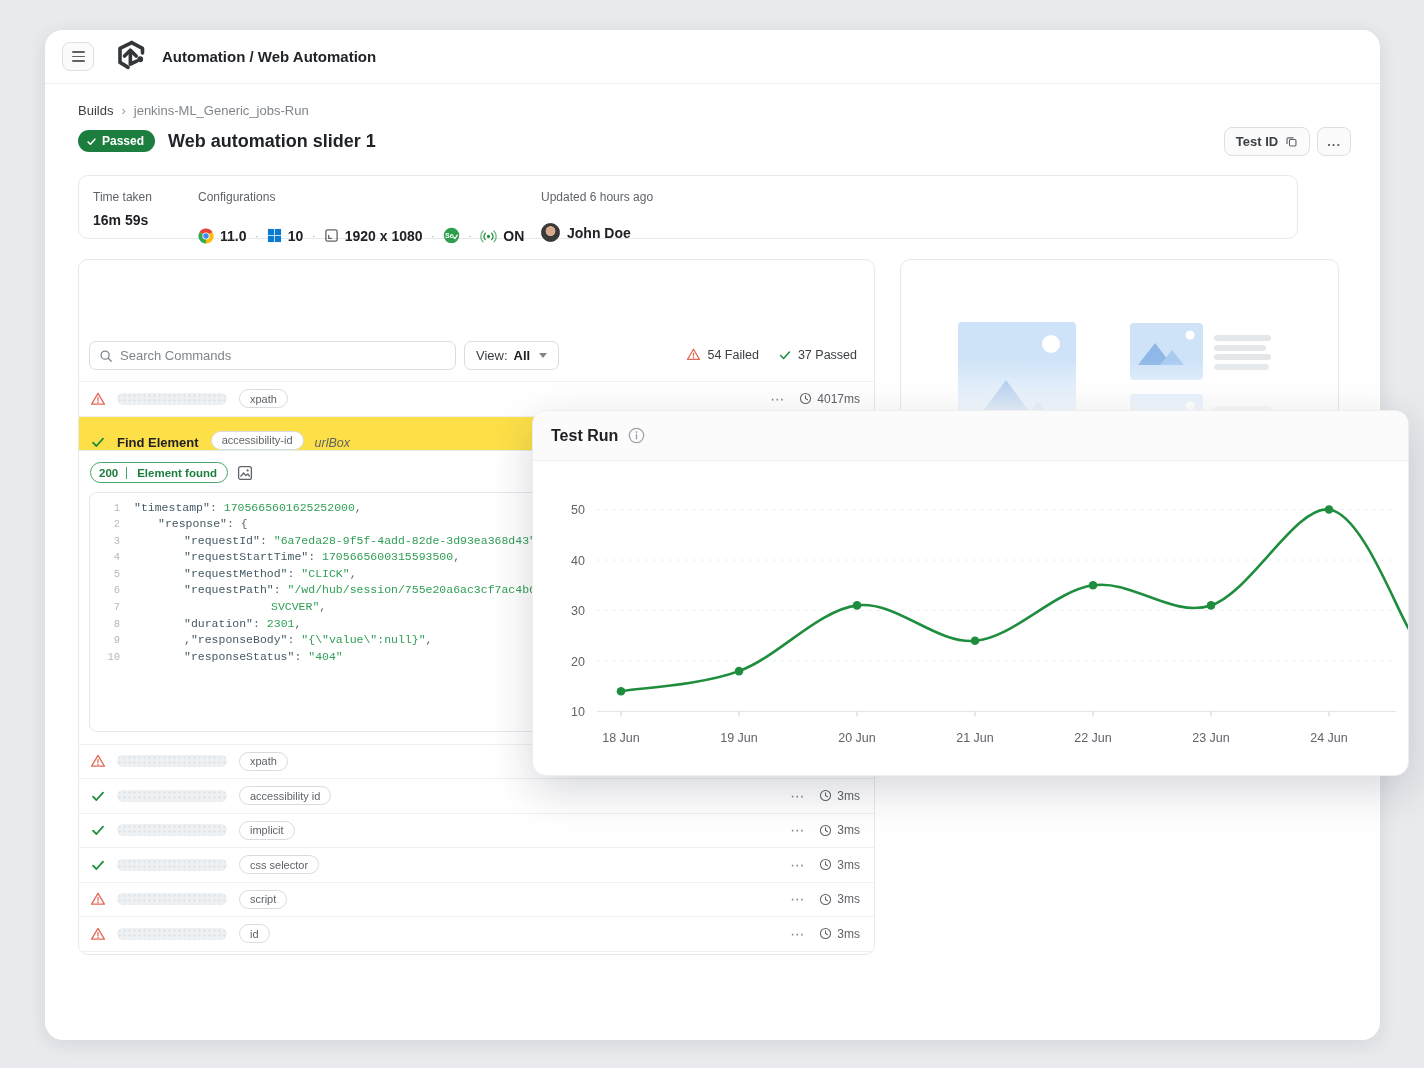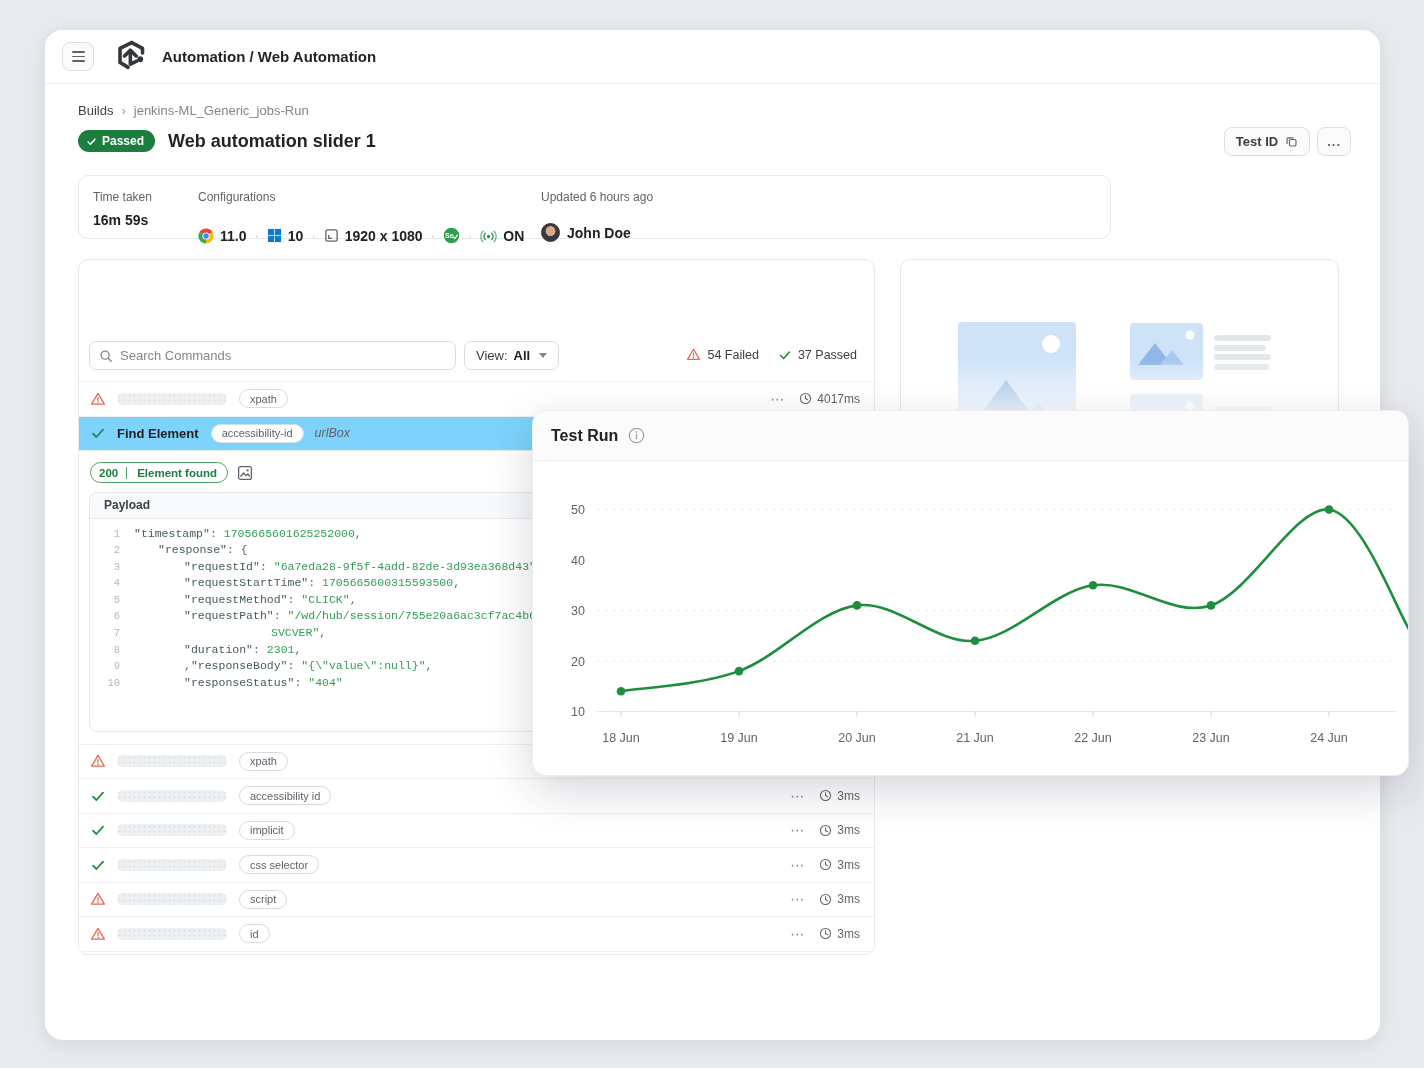--- a/index.html
+++ b/index.html
@@ -29,21 +29,21 @@
   .title-row { position:absolute; left:33px; top:97px; width:1273px; height:28px; display:flex; align-items:center; }
   .status-pill { display:inline-flex; align-items:center; gap:5px; background:#1b7d3e; color:#fff;
     font-size:12px; font-weight:bold; border-radius:12px; height:22px; padding:0 11px 0 8px; }
   .build-title { margin-left:13px; font-size:18px; font-weight:bold; color:#1f2327; }
   .title-actions { margin-left:auto; display:flex; gap:7px; }
   .btn { display:inline-flex; align-items:center; gap:7px; border:1px solid #dcdfe3; background:#fbfbfc;
     border-radius:8px; height:29px; padding:0 11px; font-size:13px; font-weight:bold; color:#3c4043; cursor:pointer; }
   .btn.icon-only { padding:0 9px; letter-spacing:1px; color:#5f6368; font-weight:bold; }
 
   
-  .info-bar { position:absolute; left:33px; top:145px; width:1033px; height:64px;
+  .info-bar { position:absolute; left:33px; top:145px; width:1220px; height:64px;
     border:1px solid #e6e8eb; border-radius:10px; }
   .ib-label { font-size:12px; color:#5f6368; }
   .ib-value { font-size:14px; font-weight:bold; color:#202124; }
   .ib-col { position:absolute; top:11px; }
   .ib-time { left:14px; }
   .ib-time .ib-value { display:block; margin-top:7px; }
   .ib-configs { left:119px; }
   .config-row { display:flex; align-items:center; gap:6px; margin-top:22px; }
   .dot-sep { color:#b8bdc2; font-size:13px; padding:0 2px; }
   .ib-updated { left:462px; }
@@ -82,21 +82,21 @@
   .cmd-row .sicon { width:16px; height:16px; flex:0 0 auto; display:flex; }
   .skeleton { width:110px; height:12px; border-radius:6px; margin-left:11px;
     background-color:#eef1f3;
     background-image:radial-gradient(rgba(60,70,80,.07) 1px, transparent 1.2px); background-size:5px 5px; }
   .badge { margin-left:12px; font-size:11px; color:#5f6368; border:1px solid #d8dce0; border-radius:10px;
     padding:2.5px 10px; background:#fff; white-space:nowrap; }
   .row-right { margin-left:auto; display:flex; align-items:center; gap:14px; }
   .more-dots { color:#80868b; font-size:14px; letter-spacing:1px; cursor:pointer; line-height:10px; }
   .dur { display:flex; align-items:center; gap:5px; font-size:12px; color:#5f6368; }
 
-  .find-row { height:34px; background:#7dd3fc; display:flex; align-items:center; padding:0 11px;
+  .find-row { height:34px; background:#fde047; display:flex; align-items:flex-end; padding:0 11px;
     border-bottom:1px solid #e2f0e5; }
   .find-name { margin-left:11px; font-size:13px; font-weight:bold; color:#202124; }
   .find-detail { margin-left:11px; font-size:12.5px; font-style:italic; color:#5f6368; }
 
   .detail-section { background:#fff; }
   .pill-row { display:flex; align-items:center; gap:9px; padding:12px 0 0 11px; height:32px; }
   .resp-pill { display:inline-flex; align-items:center; height:21px; border:1px solid #4aa366; border-radius:11px;
     overflow:hidden; font-size:11.5px; color:#1b7d3e; font-weight:bold; background:#fff; }
   .resp-pill .code { padding:0 8px; border-right:1px solid #4aa366; }
   .resp-pill .msg { padding:0 10px; }
@@ -314,21 +314,20 @@
               <span class="code">200</span>
               <span class="msg">Element found</span>
             </span>
             <svg width="16" height="16" viewBox="0 0 16 16">
               <rect x="1.6" y="1.6" width="12.8" height="12.8" rx="2" fill="none" stroke="#5f6368" stroke-width="1.3"></rect>
               <circle cx="10.6" cy="5.4" r="1.1" fill="#5f6368"></circle>
               <path d="M3.4 11.6 L6.6 8 L9 10.6 L10.8 9 L12.8 11.6" fill="none" stroke="#5f6368" stroke-width="1.3" stroke-linejoin="round"></path>
               </svg>
           </div>
           <div class="payload">
-            <div class="payload-header">Payload</div>
             <div class="payload-code" id="payload-code">
                 <div class="pl-line"><span class="pl-ln">1</span><span style="padding-left: 0px;"><span class="t-key">"timestamp"</span><span class="t-p">: </span><span class="t-val">1705665601625252000</span><span class="t-p">,</span></span></div>
                 <div class="pl-line"><span class="pl-ln">2</span><span style="padding-left: 24px;"><span class="t-key">"response"</span><span class="t-p">: {</span></span></div>
                 <div class="pl-line"><span class="pl-ln">3</span><span style="padding-left: 50px;"><span class="t-key">"requestId"</span><span class="t-p">: </span><span class="t-val">"6a7eda28-9f5f-4add-82de-3d93ea368d43"</span><span class="t-p">,</span></span></div>
                 <div class="pl-line"><span class="pl-ln">4</span><span style="padding-left: 50px;"><span class="t-key">"requestStartTime"</span><span class="t-p">: </span><span class="t-val">1705665600315593500</span><span class="t-p">,</span></span></div>
                 <div class="pl-line"><span class="pl-ln">5</span><span style="padding-left: 50px;"><span class="t-key">"requestMethod"</span><span class="t-p">: </span><span class="t-val">"CLICK"</span><span class="t-p">,</span></span></div>
                 <div class="pl-line"><span class="pl-ln">6</span><span style="padding-left: 50px;"><span class="t-key">"requestPath"</span><span class="t-p">: </span><span class="t-val">"/wd/hub/session/755e20a6ac3cf7ac4b69d3aad24</span></span></div>
                 <div class="pl-line"><span class="pl-ln">7</span><span style="padding-left: 137px;"><span class="t-val">SVCVER"</span><span class="t-p">,</span></span></div>
                 <div class="pl-line"><span class="pl-ln">8</span><span style="padding-left: 50px;"><span class="t-key">"duration"</span><span class="t-p">: </span><span class="t-val">2301</span><span class="t-p">,</span></span></div>
                 <div class="pl-line"><span class="pl-ln">9</span><span style="padding-left: 50px;"><span class="t-p">,</span><span class="t-key">"responseBody"</span><span class="t-p">: </span><span class="t-val">"{\"value\":null}"</span><span class="t-p">,</span></span></div>

